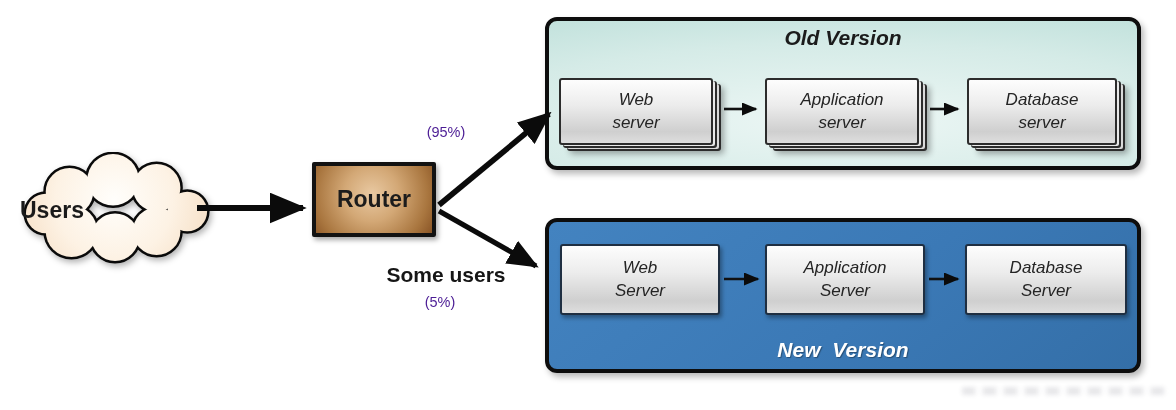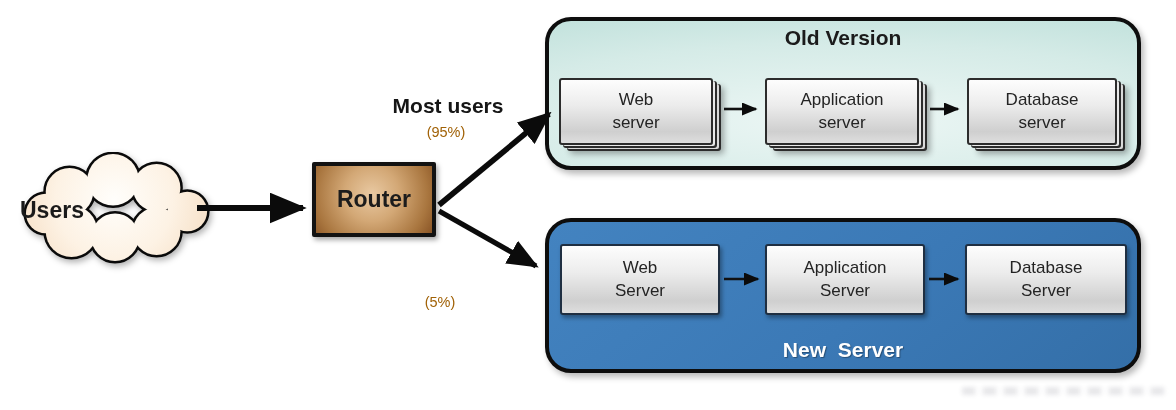--- a/index.html
+++ b/index.html
@@ -18,29 +18,29 @@
   
   .router{position:absolute;left:312px;top:162px;width:124px;height:75px;box-sizing:border-box;
     border:4px solid #121212;border-radius:2px;z-index:2;
     background:radial-gradient(circle at 48% 42%, #e9c9a2 0%, #d3a876 38%, #a9763f 78%, #8a5526 100%);
     box-shadow:2px 3px 5px rgba(0,0,0,.35);
     display:flex;align-items:center;justify-content:center;}
   .router-label{font-size:23px;font-weight:bold;color:#1c1c1c;}
 
   
   .route-label{position:absolute;text-align:center;font-weight:bold;font-size:21px;color:#161616;z-index:2;}
-  .route-share{position:absolute;text-align:center;font-size:14.5px;color:#a16207;z-index:2;}
+  .route-share{position:absolute;text-align:center;font-size:14.5px;color:#4c1d95;z-index:2;}
   .most-label{left:372px;top:94px;width:152px;}
   .most-share{left:372px;top:124px;width:148px;}
   .some-label{left:366px;top:263px;width:160px;}
   .some-share{left:366px;top:294px;width:148px;}
 
   
-  .env{position:absolute;box-sizing:border-box;border:4px solid #0d0d0d;border-radius:26px;z-index:1;
-    box-shadow:3px 4px 6px rgba(0,0,0,.28);}
+  .env{position:absolute;box-sizing:border-box;border:4px solid #0d0d0d;border-radius:12px;z-index:1;
+    box-shadow:3px 4px 6px rgba(0,0,0,.28);font-style:italic;}
   .env-old{left:545px;top:17px;width:596px;height:153px;
     background:radial-gradient(ellipse 130% 110% at 50% 68%, #edf7f5 0%, #d5ebe7 48%, #aed8d1 100%);}
   .env-new{left:545px;top:218px;width:596px;height:155px;
     background:linear-gradient(140deg,#4383c0 0%, #3b79b6 55%, #346fa8 100%);}
   .env-title-old{position:absolute;top:5px;left:0;width:100%;text-align:center;
     font-size:21px;font-weight:bold;color:#1b1b1b;}
   .env-title-new{position:absolute;bottom:7px;left:0;width:100%;text-align:center;
     font-size:21px;font-weight:bold;color:#ffffff;word-spacing:6px;text-shadow:1px 1px 1px rgba(0,0,0,.35);}
 
   
@@ -98,22 +98,22 @@
           <circle cx="26" cy="62" r="20"></circle>
       </g>
     </svg>
   </div>
   <div class="cloud-label">Users</div>
 
   <div class="router">
     <div class="router-label">Router</div>
   </div>
 
-  <div class="route-label most-label">Most users</div>
   <div class="route-share most-share">(95%)</div>
+  <div class="route-label some-label">Some users</div>
   <div class="route-share some-share">(5%)</div>
 
   <div class="env env-old">
     <div class="env-title-old">Old Version</div>
     <div class="server old-web">
       <span>Web</span>
       <span>server</span>
     </div>
     <div class="server old-app">
       <span>Application</span>
@@ -131,21 +131,21 @@
       <span>Server</span>
     </div>
     <div class="server new-app">
       <span>Application</span>
       <span>Server</span>
     </div>
     <div class="server new-db">
       <span>Database</span>
       <span>Server</span>
     </div>
-    <div class="env-title-new">New Server</div>
+    <div class="env-title-new">New Version</div>
   </div>
 
   <svg class="arrow-layer" width="1176" height="410" viewBox="0 0 1176 410">
     <defs>
       <marker id="ah" markerWidth="6" markerHeight="5" refX="5.4" refY="2.5" orient="auto" markerUnits="strokeWidth">
         <path d="M0,0 L6,2.5 L0,5 Z" fill="#0b0b0b"></path>
       </marker>
     </defs>
     <path d="M197,208 L303,208" stroke="#0b0b0b" stroke-width="6.2" fill="none" marker-end="url(#ah)"></path>
     <path d="M439,205 L549,114" stroke="#0b0b0b" stroke-width="5.6" fill="none" marker-end="url(#ah)"></path>

